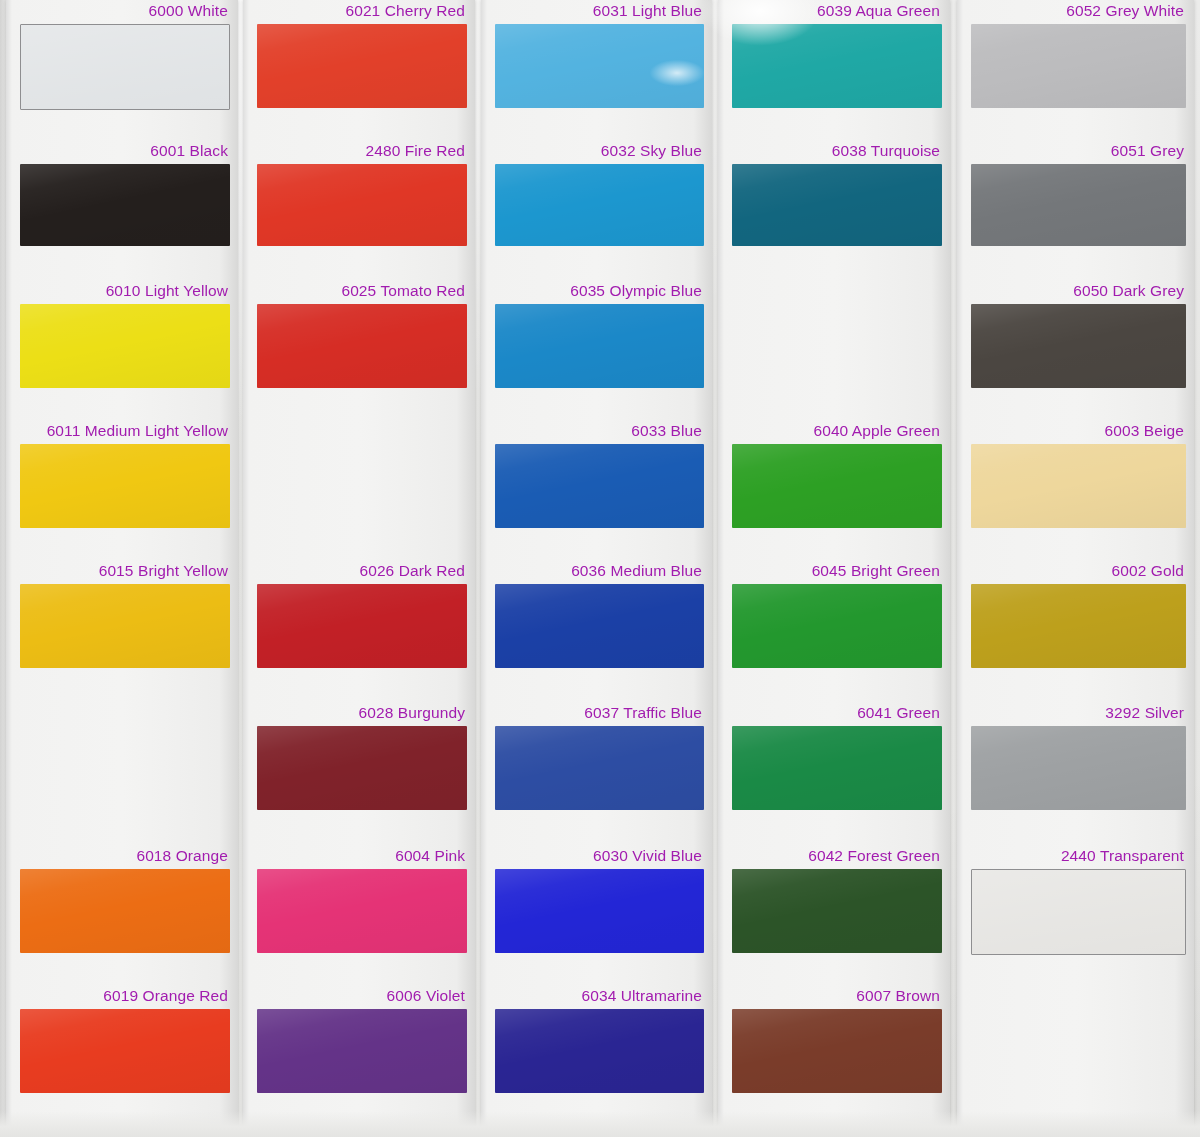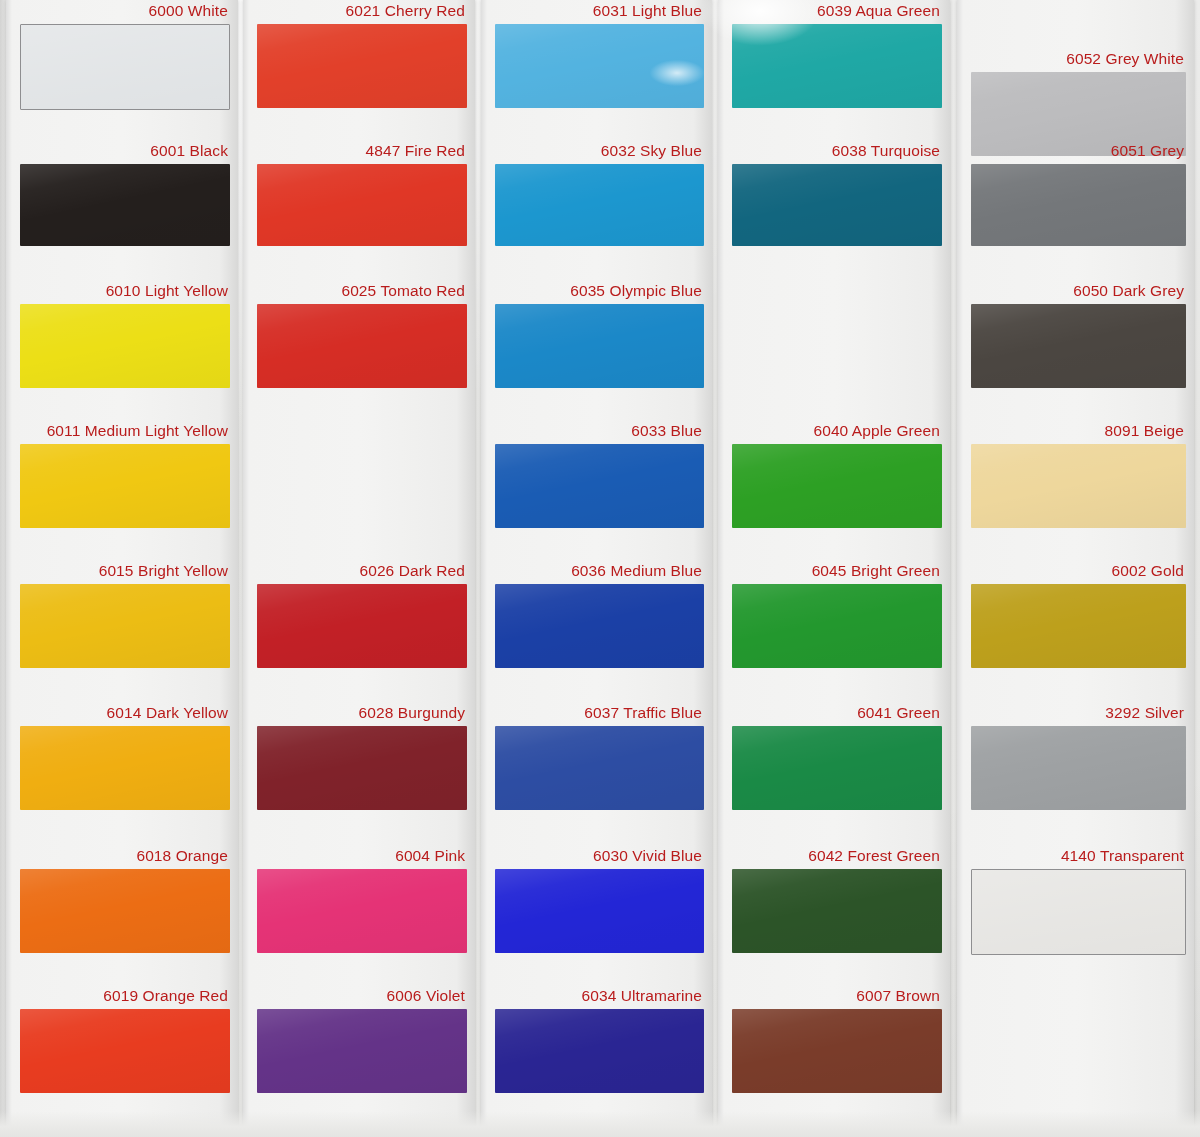--- a/index.html
+++ b/index.html
@@ -68,21 +68,21 @@
     left: 0;
     width: 100%;
     box-sizing: border-box;
   }
   .swatch-label {
     position: absolute;
     right: 10px;
     top: 0;
     font-size: 15.5px;
     line-height: 22px;
-    color: #b91c1c;
+    color: #a21caf;
     letter-spacing: 0.1px;
     white-space: nowrap;
     text-align: right;
   }
   .swatch-patch {
     position: absolute;
     left: 14px;
     top: 24px;
     right: 8px;
     height: 82px;
@@ -164,40 +164,36 @@
         <div class="swatch-patch" style="background: rgb(236, 223, 22); height: 84px;"></div>
       </div>
       <div class="swatch-cell" style="top: 420px; height: 110px;">
         <div class="swatch-label">6011 Medium Light Yellow</div>
         <div class="swatch-patch" style="background: rgb(240, 200, 18); height: 84px;"></div>
       </div>
       <div class="swatch-cell" style="top: 560px; height: 110px;">
         <div class="swatch-label">6015 Bright Yellow</div>
         <div class="swatch-patch" style="background: rgb(236, 189, 20); height: 84px;"></div>
       </div>
-      <div class="swatch-cell" style="top: 702px; height: 110px;">
-        <div class="swatch-label">6014 Dark Yellow</div>
-        <div class="swatch-patch" style="background: rgb(240, 174, 17); height: 84px;"></div>
-      </div>
       <div class="swatch-cell" style="top: 845px; height: 110px;">
         <div class="swatch-label">6018 Orange</div>
         <div class="swatch-patch" style="background: rgb(236, 109, 20); height: 84px;"></div>
       </div>
       <div class="swatch-cell" style="top: 985px; height: 110px;">
         <div class="swatch-label">6019 Orange Red</div>
         <div class="swatch-patch" style="background: rgb(232, 60, 32); height: 84px;"></div>
       </div>
     </div>
   <div class="column c1">
       <div class="swatch-cell" style="top: 0px; height: 110px;">
         <div class="swatch-label">6021 Cherry Red</div>
         <div class="swatch-patch" style="background: rgb(226, 64, 42); height: 84px;"></div>
       </div>
       <div class="swatch-cell" style="top: 140px; height: 108px;">
-        <div class="swatch-label">4847 Fire Red</div>
+        <div class="swatch-label">2480 Fire Red</div>
         <div class="swatch-patch" style="background: rgb(224, 55, 38); height: 82px;"></div>
       </div>
       <div class="swatch-cell" style="top: 280px; height: 110px;">
         <div class="swatch-label">6025 Tomato Red</div>
         <div class="swatch-patch" style="background: rgb(214, 45, 37); height: 84px;"></div>
       </div>
       <div class="swatch-cell" style="top: 560px; height: 110px;">
         <div class="swatch-label">6026 Dark Red</div>
         <div class="swatch-patch" style="background: rgb(194, 32, 38); height: 84px;"></div>
       </div>
@@ -272,46 +268,46 @@
       <div class="swatch-cell" style="top: 845px; height: 110px;">
         <div class="swatch-label">6042 Forest Green</div>
         <div class="swatch-patch" style="background: rgb(44, 84, 40); height: 84px;"></div>
       </div>
       <div class="swatch-cell" style="top: 985px; height: 110px;">
         <div class="swatch-label">6007 Brown</div>
         <div class="swatch-patch" style="background: rgb(122, 60, 42); height: 84px;"></div>
       </div>
     </div>
   <div class="column c4">
-      <div class="swatch-cell" style="top: 0px; height: 110px; margin-top: 48px;">
+      <div class="swatch-cell" style="top: 0px; height: 110px;">
         <div class="swatch-label">6052 Grey White</div>
         <div class="swatch-patch" style="background: rgb(188, 188, 190); height: 84px;"></div>
       </div>
       <div class="swatch-cell" style="top: 140px; height: 108px;">
         <div class="swatch-label">6051 Grey</div>
         <div class="swatch-patch" style="background: rgb(116, 119, 122); height: 82px;"></div>
       </div>
       <div class="swatch-cell" style="top: 280px; height: 110px;">
         <div class="swatch-label">6050 Dark Grey</div>
         <div class="swatch-patch" style="background: rgb(75, 70, 65); height: 84px;"></div>
       </div>
       <div class="swatch-cell" style="top: 420px; height: 110px;">
-        <div class="swatch-label">8091 Beige</div>
+        <div class="swatch-label">6003 Beige</div>
         <div class="swatch-patch" style="background: rgb(238, 215, 156); height: 84px;"></div>
       </div>
       <div class="swatch-cell" style="top: 560px; height: 110px;">
         <div class="swatch-label">6002 Gold</div>
         <div class="swatch-patch" style="background: rgb(189, 160, 28); height: 84px;"></div>
       </div>
       <div class="swatch-cell" style="top: 702px; height: 110px;">
         <div class="swatch-label">3292 Silver</div>
         <div class="swatch-patch" style="background: rgb(158, 161, 163); height: 84px;"></div>
       </div>
       <div class="swatch-cell" style="top: 845px; height: 110px;">
-        <div class="swatch-label">4140 Transparent</div>
+        <div class="swatch-label">2440 Transparent</div>
         <div class="swatch-patch outlined" style="background: rgb(228, 227, 224); height: 84px;"></div>
       </div>
     </div>
 
   <div class="gloss-a"></div>
   <div class="gloss-b"></div>
   <div class="bottom-fade"></div>
 </div>
 
 </body></html>

